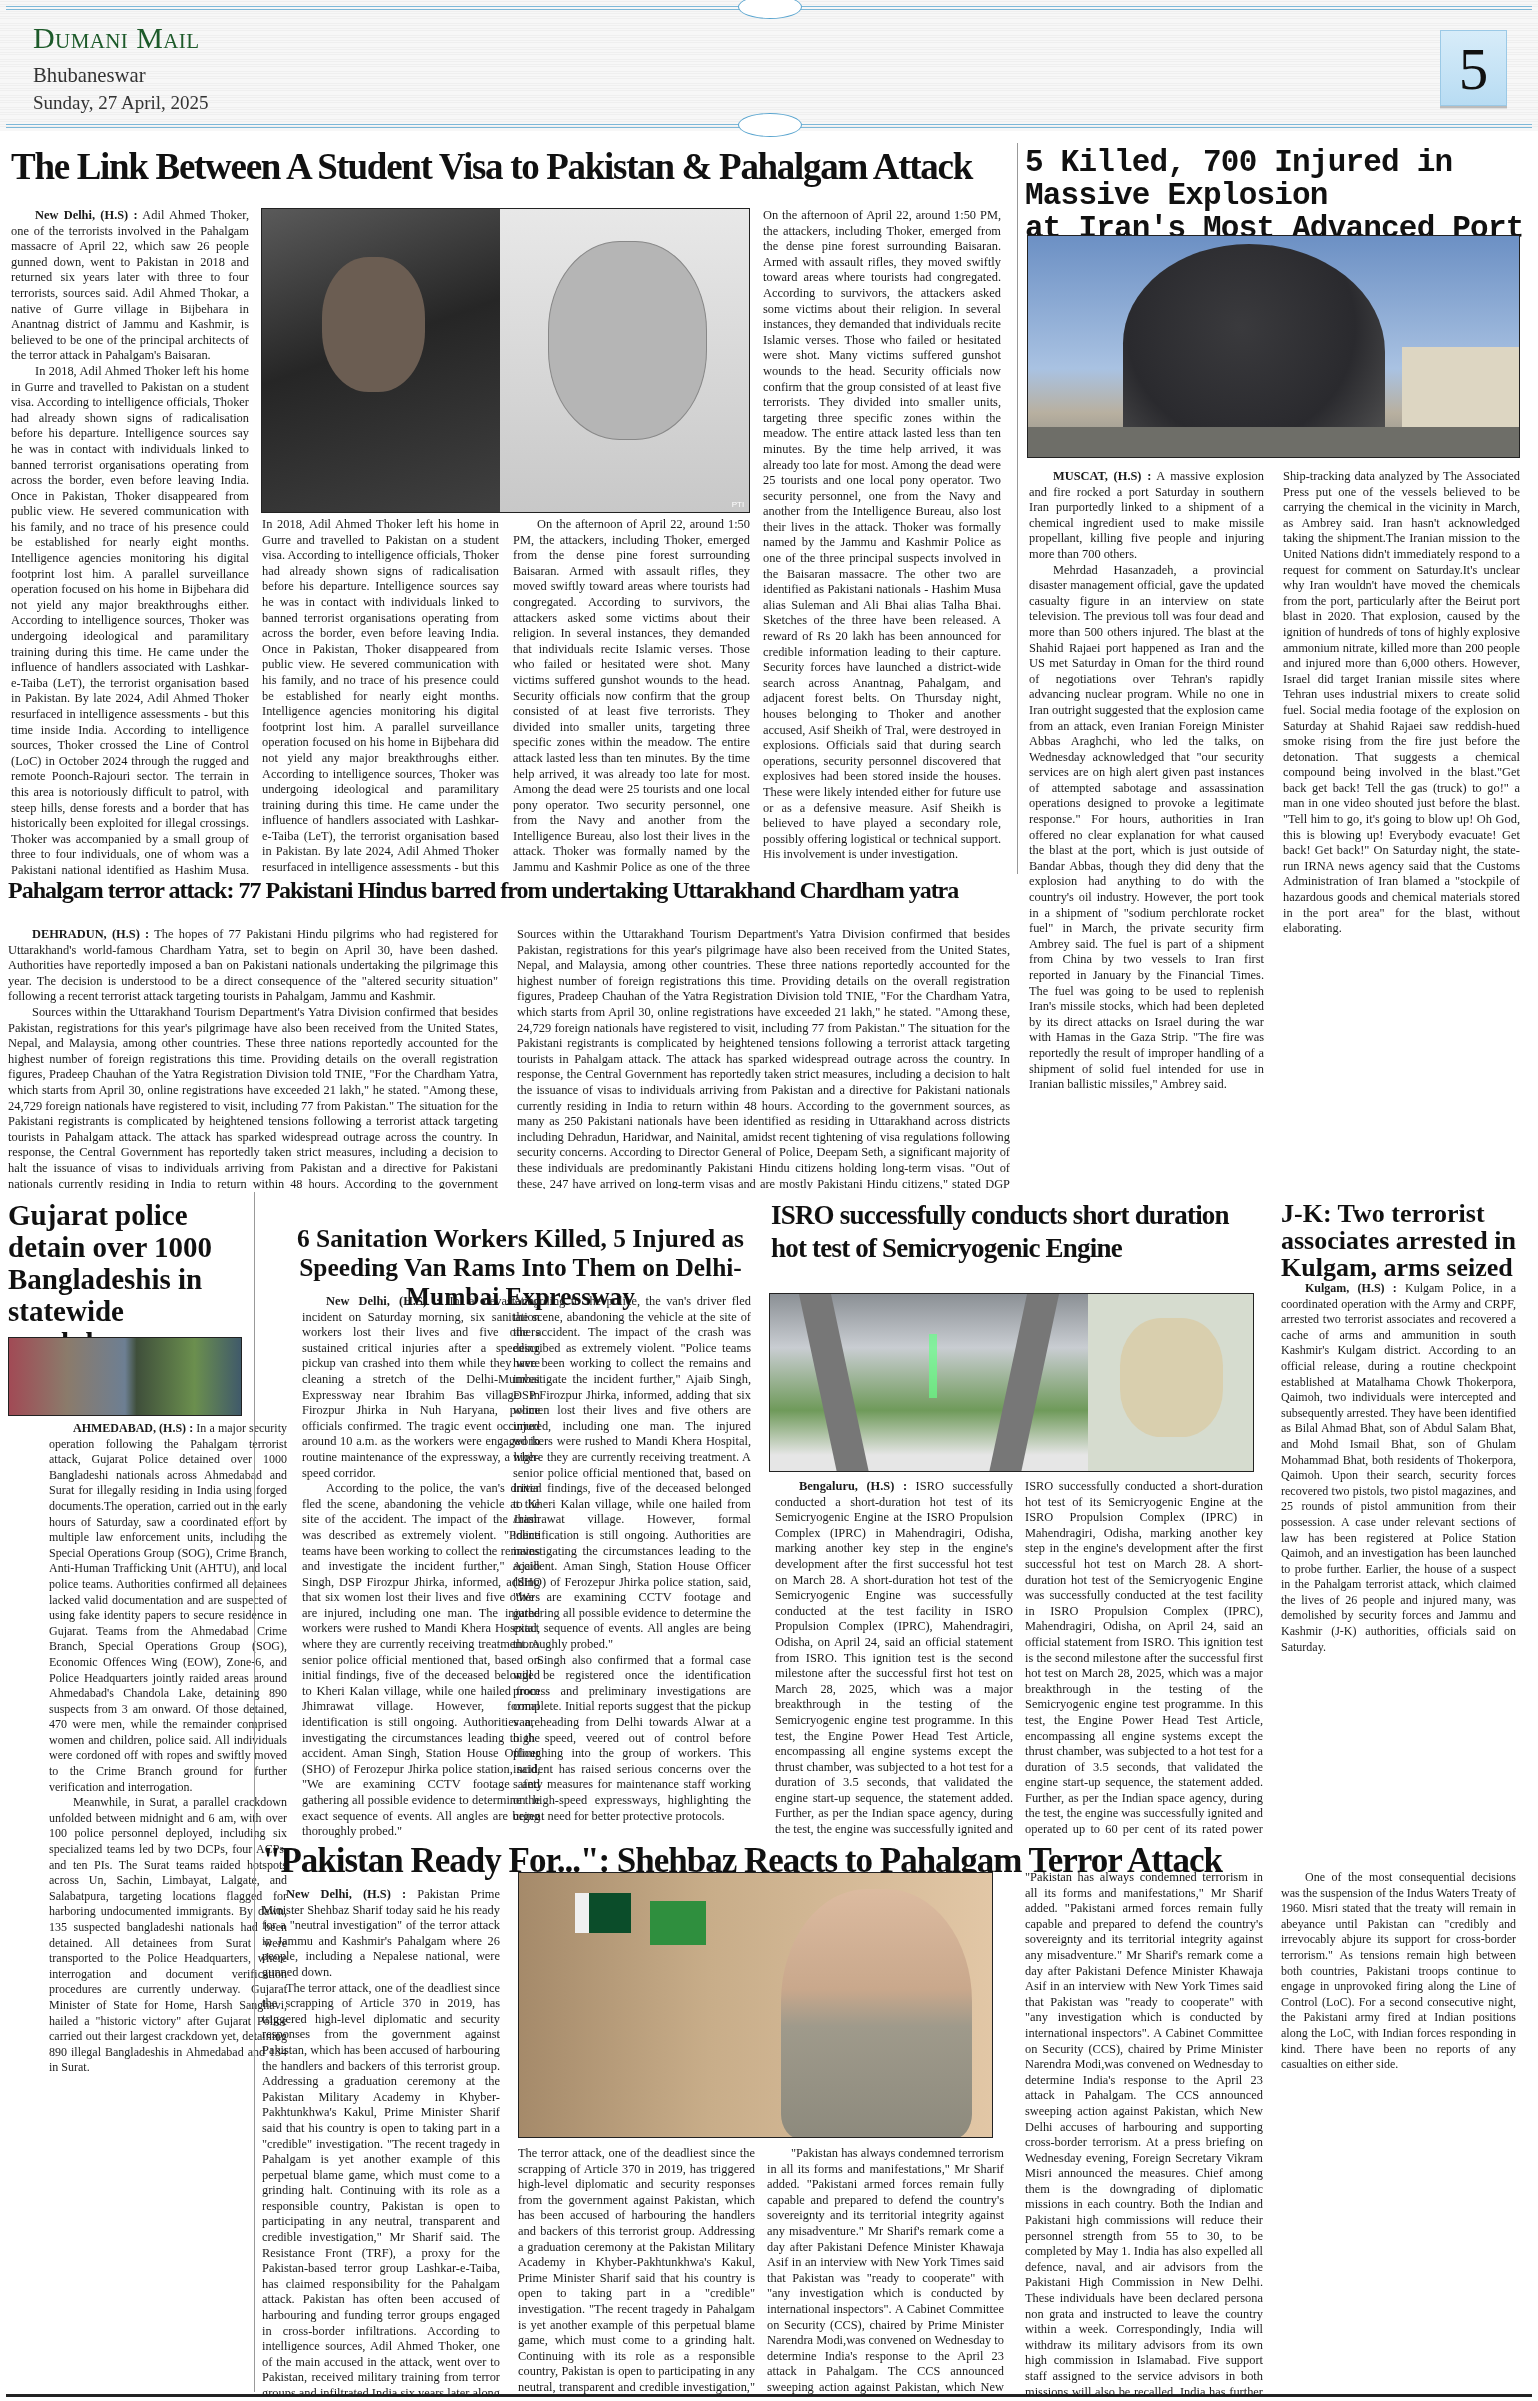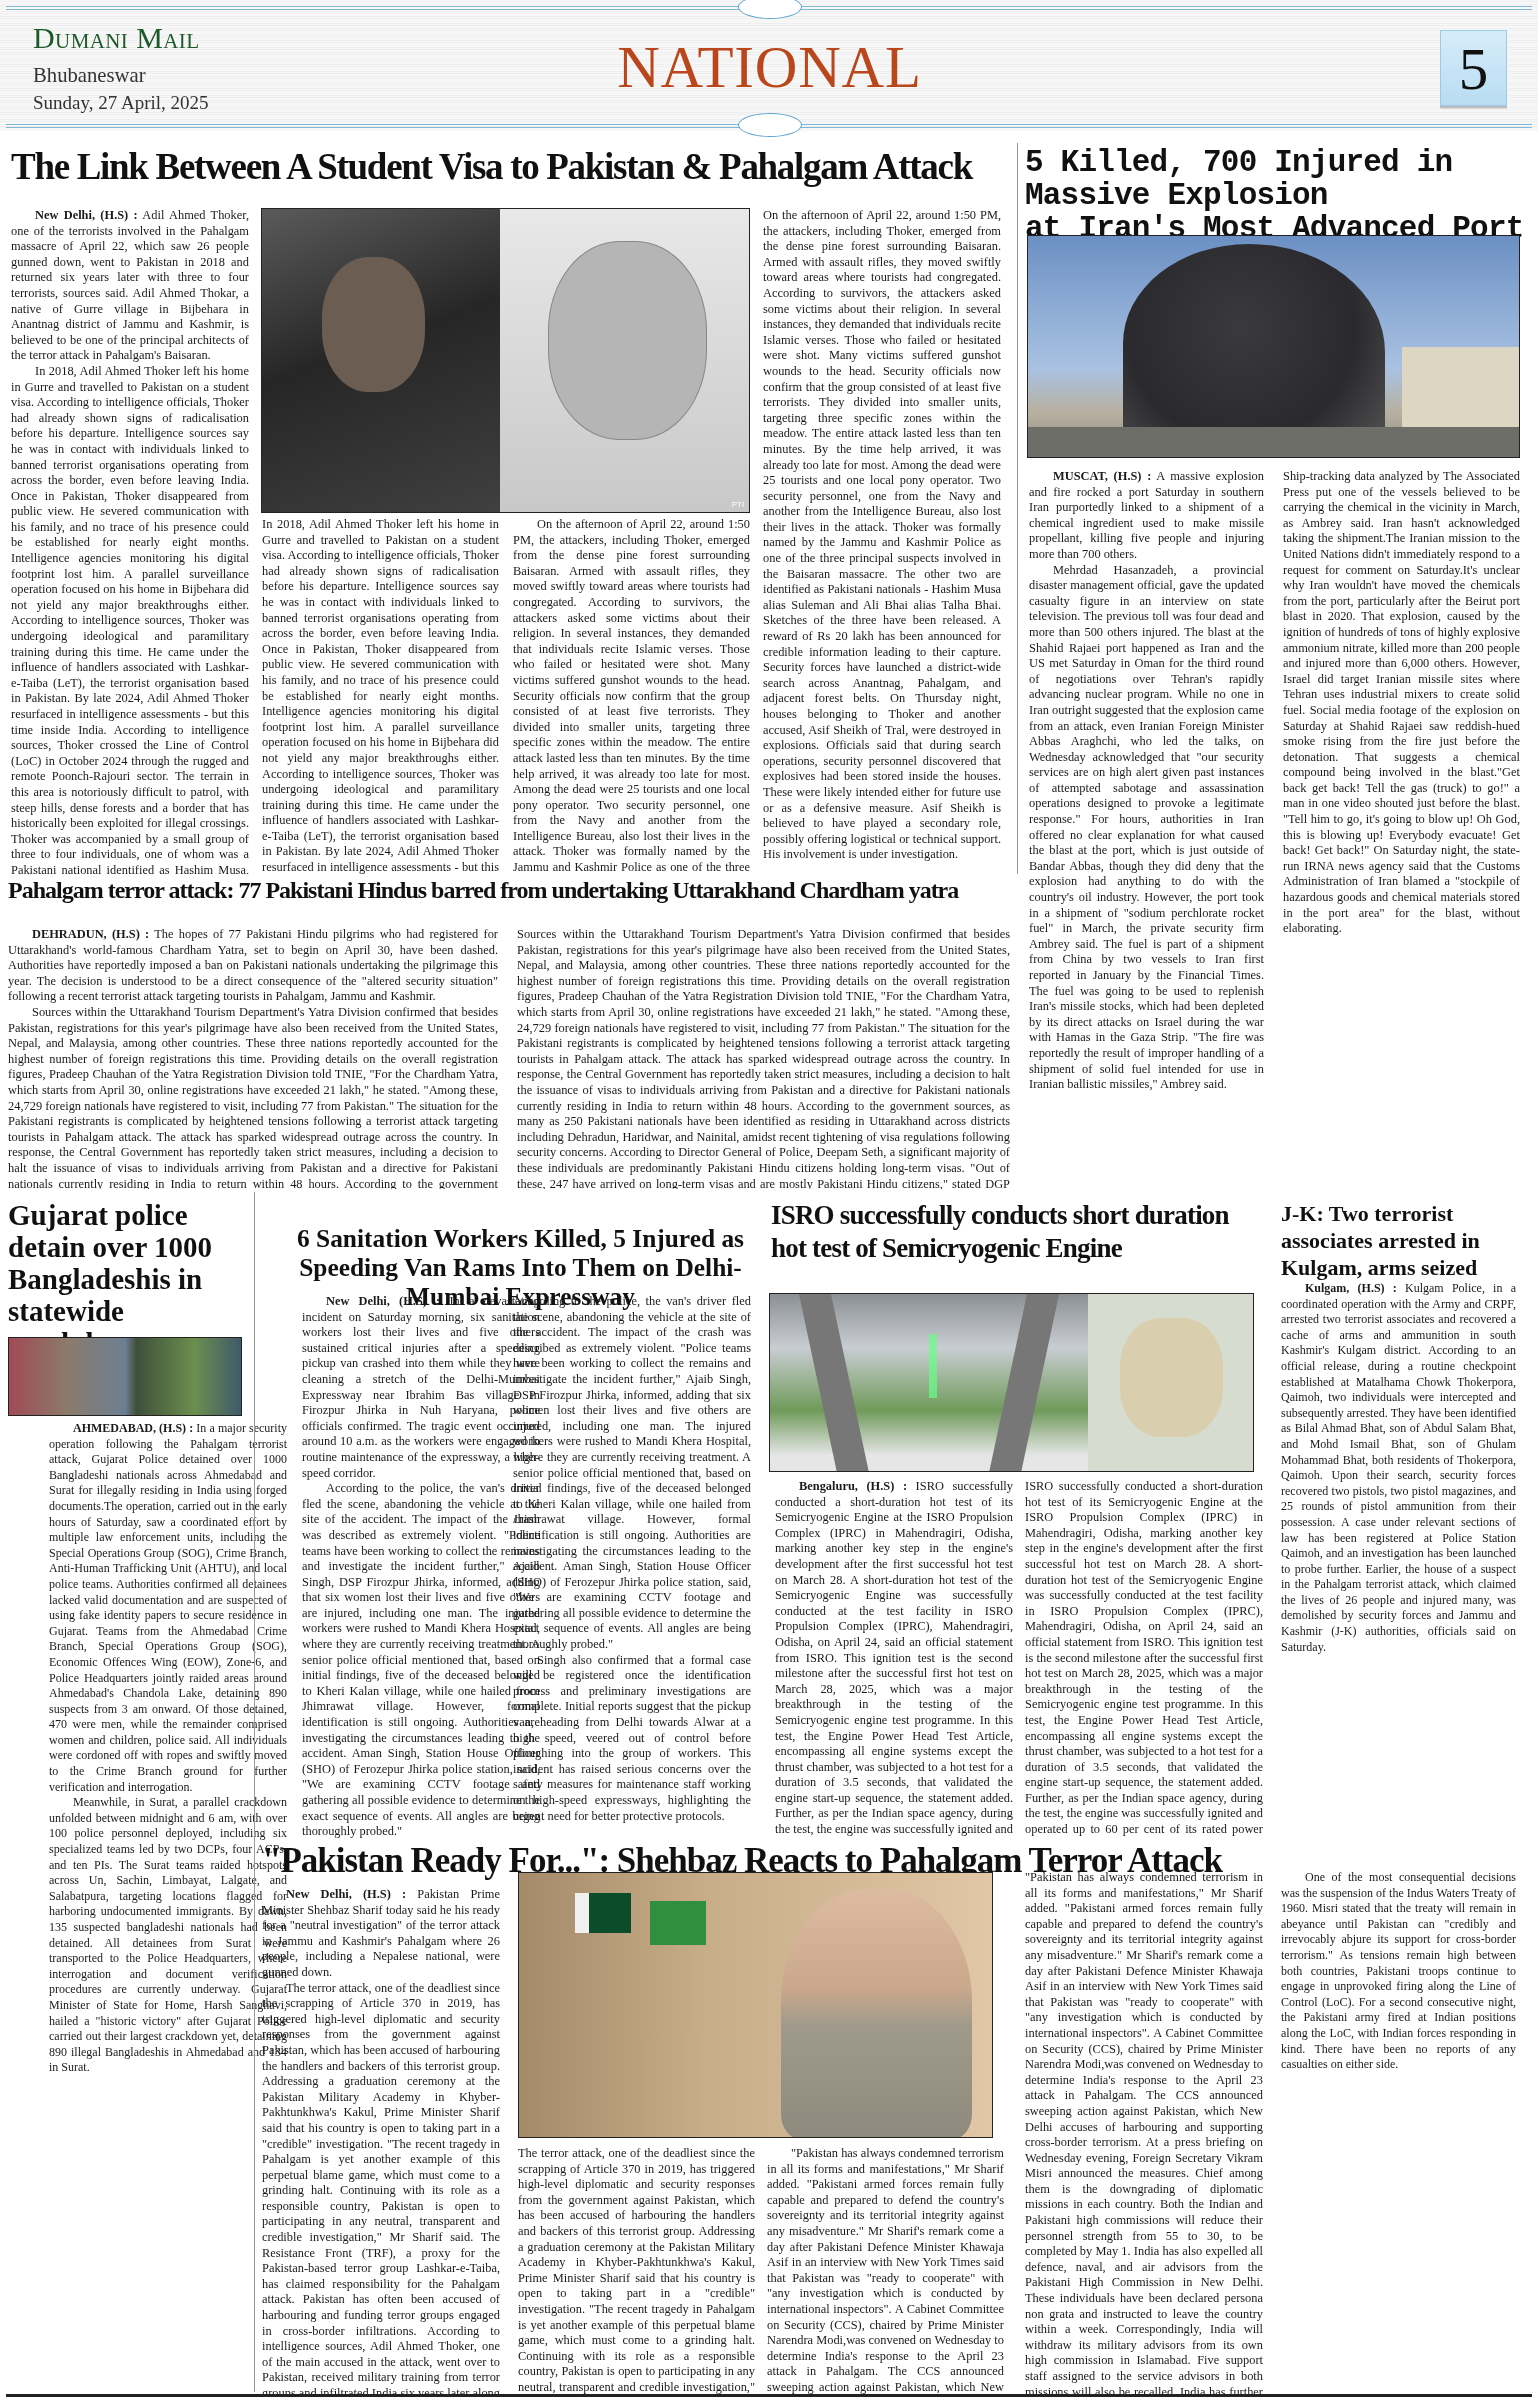--- a/index.html
+++ b/index.html
@@ -30,21 +30,20 @@
 </style>
 </head>
 <body>
 
 <header class="abs masthead">
   <div class="abs rule" style="top:6.4px;"></div>
   <div class="abs ornament" style="left:738px; top:-4.8px;"></div>
   <div class="abs paper-name">Dumani Mail</div>
   <div class="abs city">Bhubaneswar</div>
   <div class="abs date">Sunday, 27 April, 2025</div>
-  <div class="abs section">NATIONAL</div>
   <div class="abs pageno">5</div>
   <div class="abs rule" style="top:124px;"></div>
   <div class="abs ornament" style="left:738px; top:113px;"></div>
 </header>
 
 <section>
   <h1 class="abs" style="left:11px; top:148px; width:1002px; font-size:37px; letter-spacing:-1.3px; white-space:nowrap;">The Link Between A Student Visa to Pakistan &amp; Pahalgam Attack</h1>
 
   <div class="photo" style="left:261px; top:208px; width:489px; height:305px; background:#3b82f6;">
     <div class="abs" style="left:0; top:0; width:238px; height:305px; background:linear-gradient(160deg,#5a5a5a,#262626 45%,#404040);"></div>
@@ -140,21 +139,21 @@
   </div>
   <div class="col body" style="left:775px; top:1479px; width:238px; height:358px;">
     <p><span class="dateline">Bengaluru, (H.S) :</span> <span>ISRO successfully conducted a short-duration hot test of its Semicryogenic Engine at the ISRO Propulsion Complex (IPRC) in Mahendragiri, Odisha, marking another key step in the engine's development after the first successful hot test on March 28. A short-duration hot test of the Semicryogenic Engine was successfully conducted at the test facility in ISRO Propulsion Complex (IPRC), Mahendragiri, Odisha, on April 24, said an official statement from ISRO. This ignition test is the second milestone after the successful first hot test on March 28, 2025, which was a major breakthrough in the testing of the Semicryogenic engine test programme. In this test, the Engine Power Head Test Article, encompassing all engine systems except the thrust chamber, was subjected to a hot test for a duration of 3.5 seconds, that validated the engine start-up sequence, the statement added. Further, as per the Indian space agency, during the test, the engine was successfully ignited and operated up to 60 per cent of its rated power level, demonstrating stable and controlled performance. These tests are part of a planned series of evaluations designed to validate the design integrity and performance of critical subsystems, including the low-pressure and high-pressure turbo pumps, pre-burner and associated control systems, the statement added.</span></p>
   </div>
   <div class="col body" style="left:1025px; top:1479px; width:238px; height:358px;">
     <p style="text-indent:0;">ISRO successfully conducted a short-duration hot test of its Semicryogenic Engine at the ISRO Propulsion Complex (IPRC) in Mahendragiri, Odisha, marking another key step in the engine's development after the first successful hot test on March 28. A short-duration hot test of the Semicryogenic Engine was successfully conducted at the test facility in ISRO Propulsion Complex (IPRC), Mahendragiri, Odisha, on April 24, said an official statement from ISRO. This ignition test is the second milestone after the successful first hot test on March 28, 2025, which was a major breakthrough in the testing of the Semicryogenic engine test programme. In this test, the Engine Power Head Test Article, encompassing all engine systems except the thrust chamber, was subjected to a hot test for a duration of 3.5 seconds, that validated the engine start-up sequence, the statement added. Further, as per the Indian space agency, during the test, the engine was successfully ignited and operated up to 60 per cent of its rated power level, demonstrating stable and controlled performance. These tests are part of a planned series of evaluations designed to validate the design integrity and performance of critical subsystems, including the low-pressure and high-pressure turbo pumps, pre-burner and associated control systems, the statement added.</p>
   </div>
 </section>
 
 <section>
-  <h2 class="abs" style="left:1281px; top:1200px; width:254px; font-size:22px; line-height:27px;">J-K: Two terrorist associates arrested in Kulgam, arms seized</h2>
+  <h2 class="abs" style="left:1281px; top:1200px; width:254px; font-size:26px; line-height:27px;">J-K: Two terrorist associates arrested in Kulgam, arms seized</h2>
   <div class="col body" style="left:1281px; top:1281px; width:235px; height:556px; font-size:12px;">
     <p><span class="dateline">Kulgam, (H.S) :</span> <span>Kulgam Police, in a coordinated operation with the Army and CRPF, arrested two terrorist associates and recovered a cache of arms and ammunition in south Kashmir's Kulgam district. According to an official release, during a routine checkpoint established at Matalhama Chowk Thokerpora, Qaimoh, two individuals were intercepted and subsequently arrested. They have been identified as Bilal Ahmad Bhat, son of Abdul Salam Bhat, and Mohd Ismail Bhat, son of Ghulam Mohammad Bhat, both residents of Thokerpora, Qaimoh. Upon their search, security forces recovered two pistols, two pistol magazines, and 25 rounds of pistol ammunition from their possession. A case under relevant sections of law has been registered at Police Station Qaimoh, and an investigation has been launched to probe further. Earlier, the house of a suspect in the Pahalgam terrorist attack, which claimed the lives of 26 people and injured many, was demolished by security forces and Jammu and Kashmir (J-K) authorities, officials said on Saturday.</span></p>
   </div>
 </section>
 
 <section>
   <h1 class="abs" style="left:262px; top:1843px; width:1272px; font-size:35px; letter-spacing:-1px; white-space:nowrap;">"Pakistan Ready For...": Shehbaz Reacts to Pahalgam Terror Attack</h1>
   <div class="photo" style="left:518px; top:1872px; width:475px; height:266px; background:linear-gradient(90deg,#a58a6a,#c8ad89 40%,#e2c7a6 100%);">
     <div class="abs" style="left:56px; top:20px; width:56px; height:40px; background:#0b4d2a;"></div>
     <div class="abs" style="left:56px; top:20px; width:14.3px; height:40px; background:#f0f0f0;"></div>

